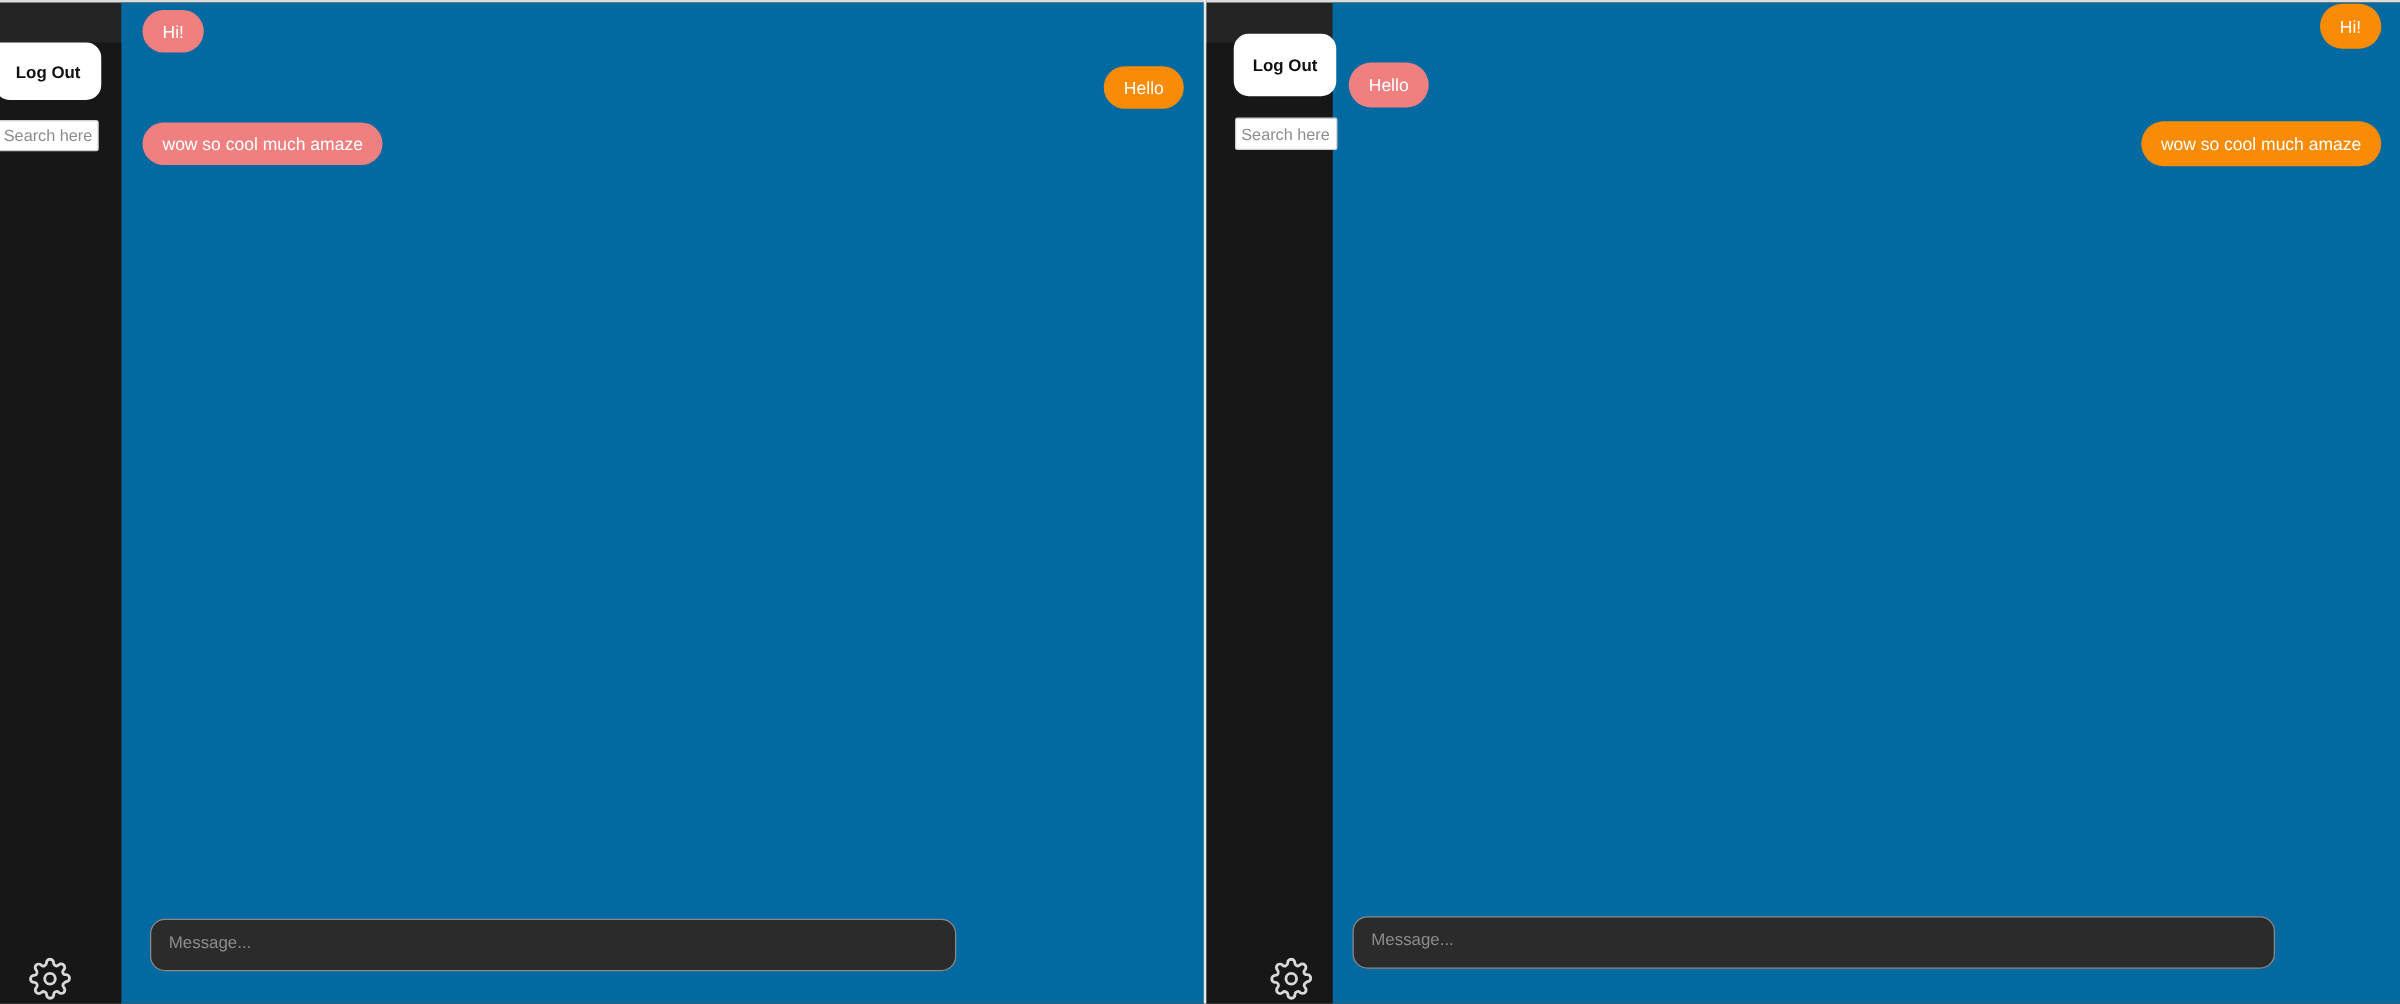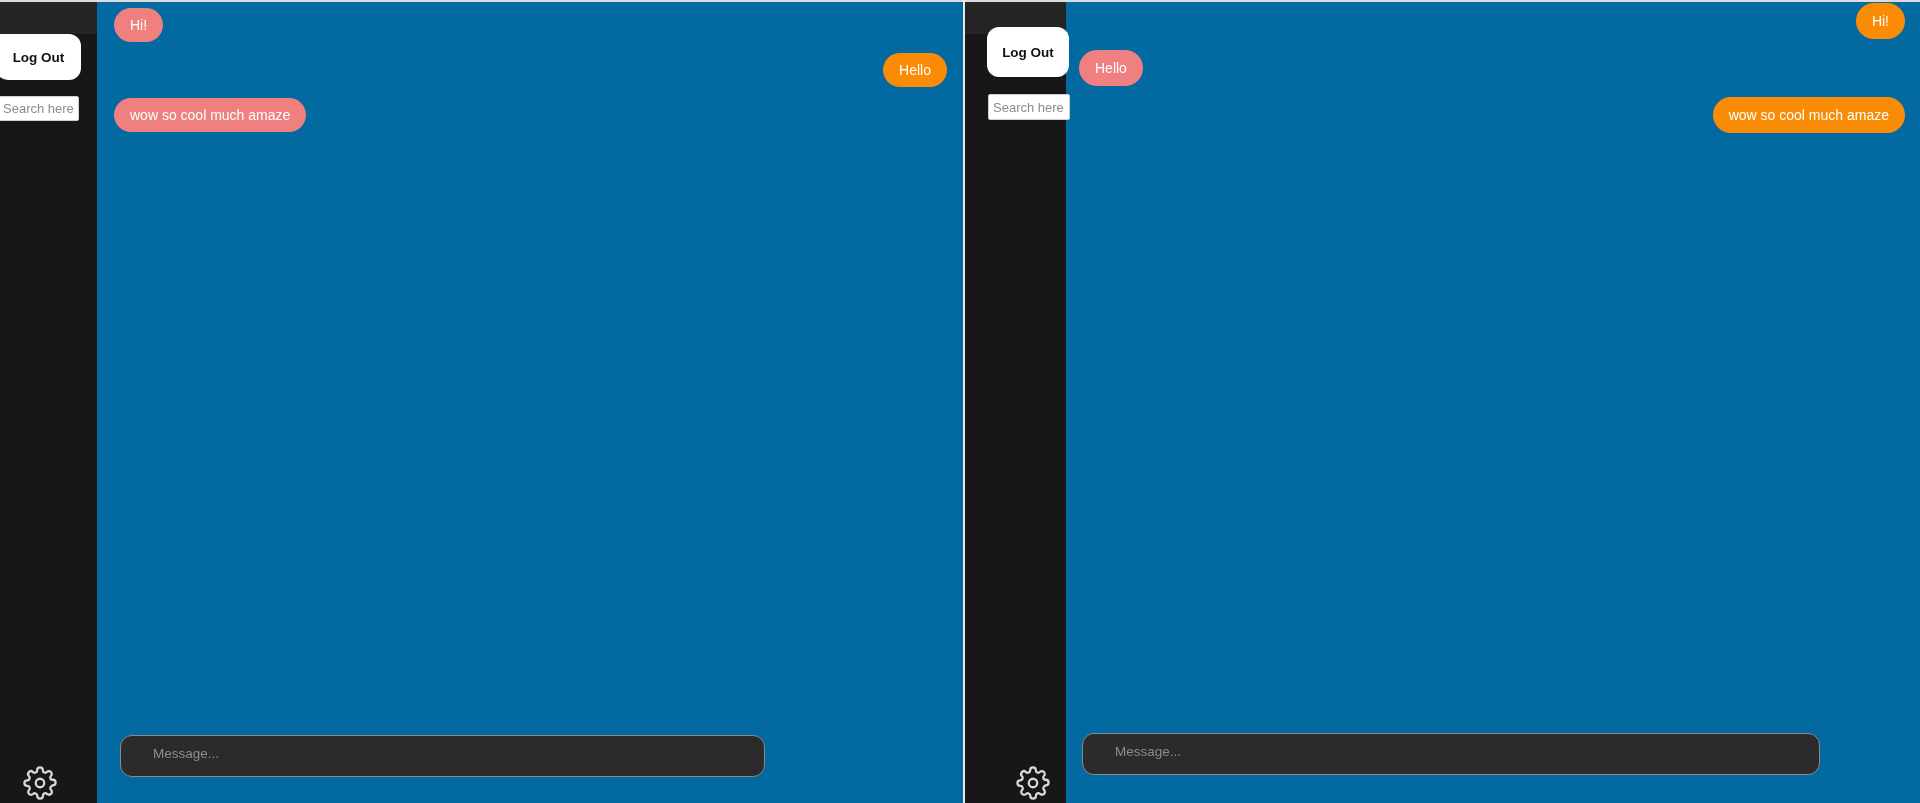--- a/index.html
+++ b/index.html
@@ -176,21 +176,21 @@
     display: flex;
     align-items: flex-start;
   }
   .message-input {
     background: #2b2b2b;
     border: 1px solid #8a8a8a;
     border-radius: 12px;
     color: #d6d6d6;
     font-family: "Liberation Sans", sans-serif;
     font-size: 13.5px;
-    padding: 10px 32px;
+    padding: 10px 14px;
     resize: none;
     outline: none;
     overflow: hidden;
     position: absolute;
   }
   .message-input::placeholder { color: #8d8d8d; opacity: 1; }
 
   .panel.left .message-input {
     left: 23px;
     top: 22px;

